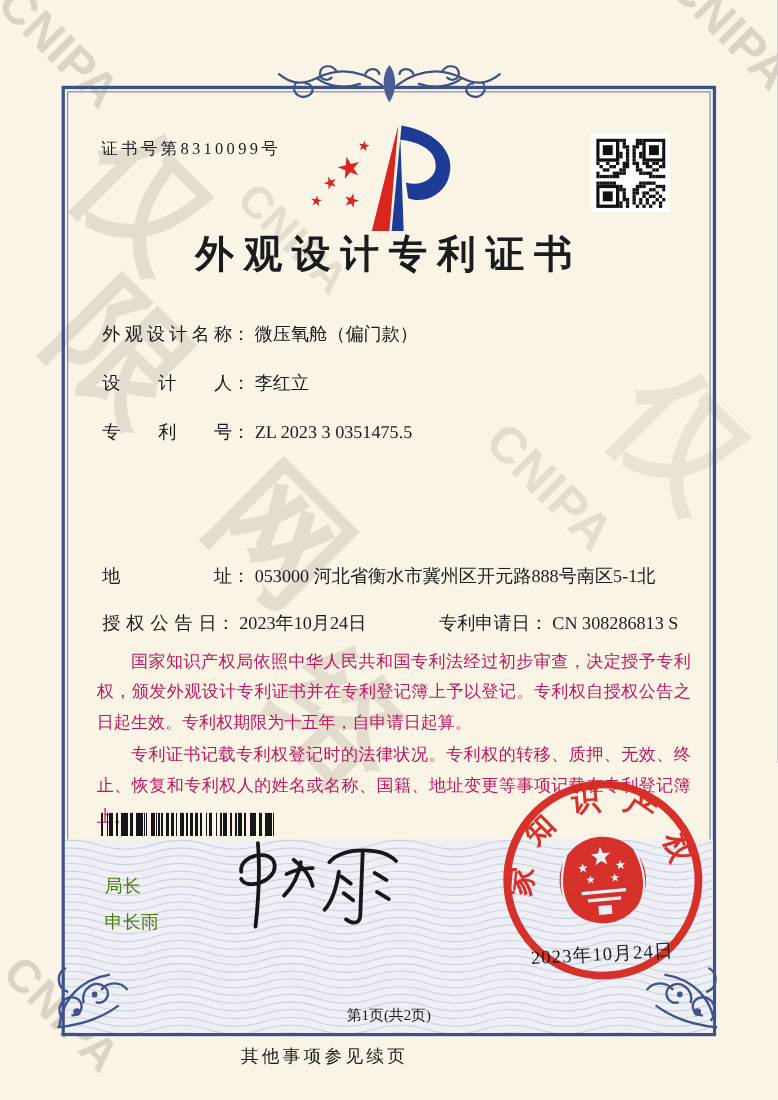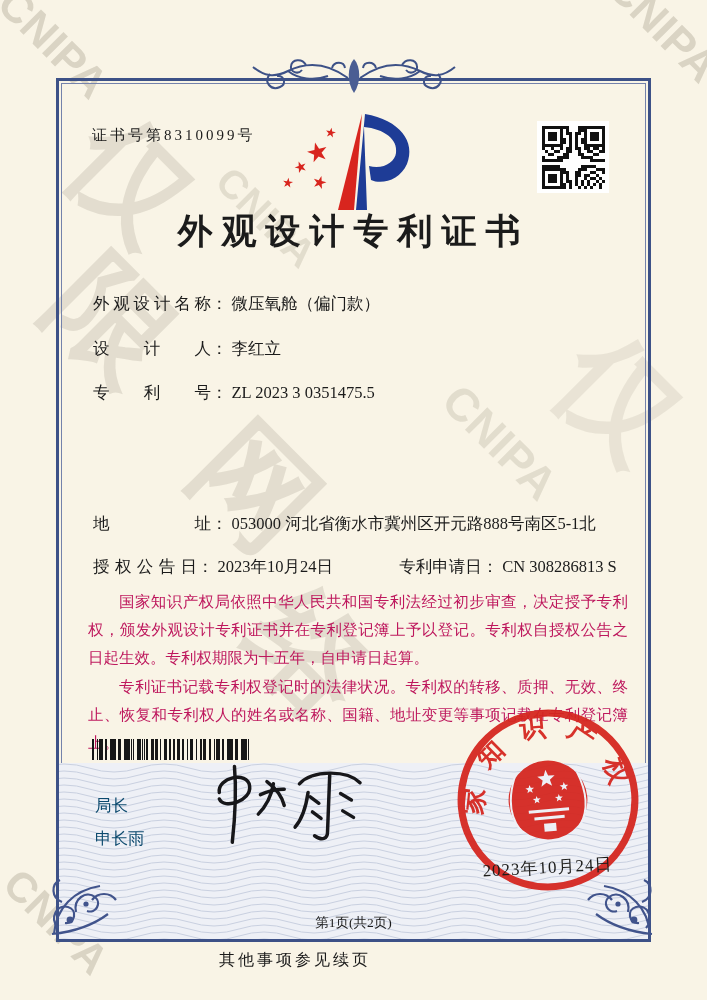--- a/index.html
+++ b/index.html
@@ -36,21 +36,21 @@
          color:#be185d;text-align:justify;z-index:5;}
   .paras p{margin:0;text-indent:2em;}
   
   .barcode{position:absolute;left:92px;top:739px;width:158px;height:21px;z-index:5;
     background-image:
       repeating-linear-gradient(90deg,#161616 0 2px,transparent 2px 5px,#161616 5px 6px,transparent 6px 9px),
       repeating-linear-gradient(90deg,#161616 0 1px,transparent 1px 7px,#161616 7px 10px,transparent 10px 13px);}
   
   .band{position:absolute;left:59px;top:763px;width:589px;height:176px;background:#eef0f6;z-index:3;overflow:hidden;}
   .officer{position:absolute;left:95px;z-index:5;font-family:Liberation Mono, monospace;
-           font-size:16.5px;color:#0c4a6e;}
+           font-size:16.5px;color:#4d7c0f;}
   .officer.t1{top:795px;} .officer.t2{top:828px;}
   .sig{position:absolute;left:195px;top:760px;z-index:5;}
   .seal{position:absolute;left:452px;top:704px;width:192px;height:192px;z-index:5;transform:rotate(-5deg);opacity:.94;}
   .sealdate{position:absolute;left:455px;top:856px;width:185px;text-align:center;font-size:17px;color:#1d1d1b;
             z-index:6;transform:rotate(-3deg);letter-spacing:1px;}
   .pageno{position:absolute;left:0;top:914px;width:707px;text-align:center;font-size:13.5px;z-index:5;}
   .footnote{position:absolute;left:0;top:950px;width:590px;text-align:center;font-size:16px;
             letter-spacing:3px;z-index:5;}
 </style>
 </head>

